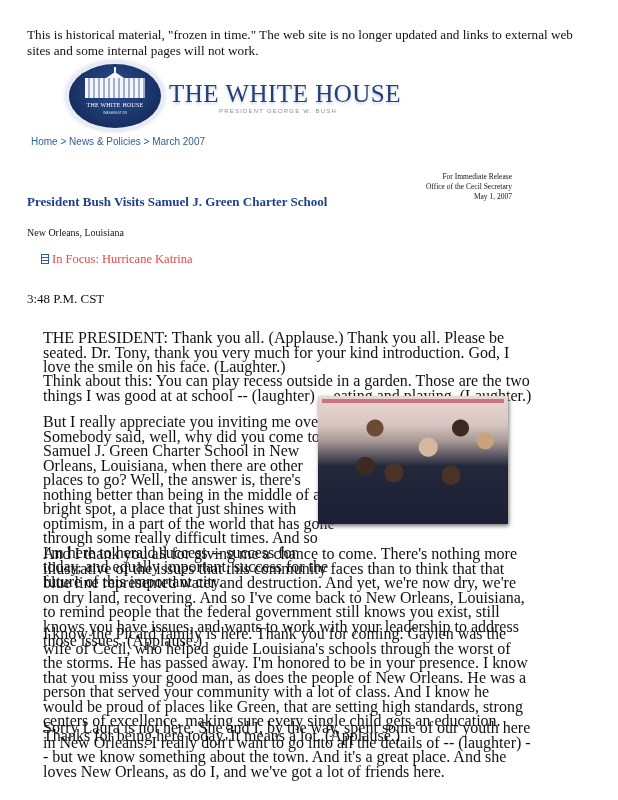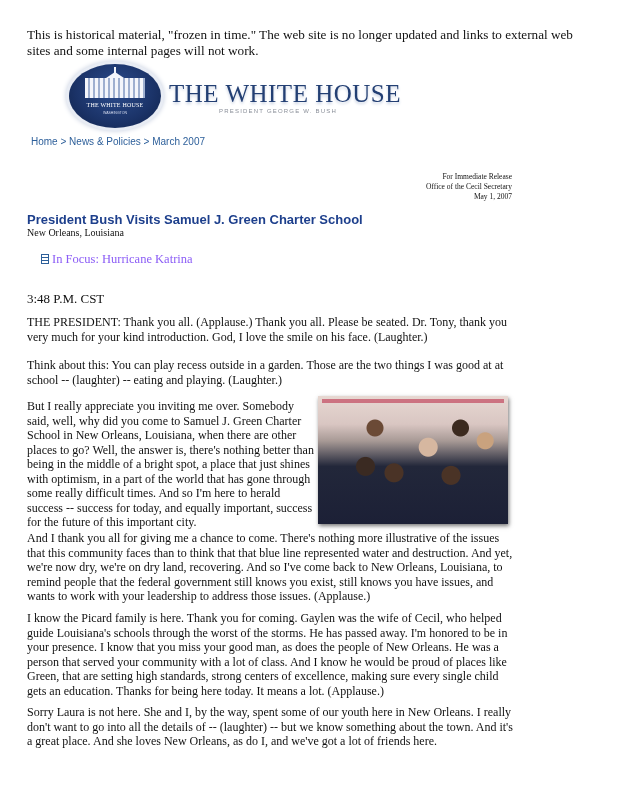--- a/index.html
+++ b/index.html
@@ -55,36 +55,36 @@
     position: absolute; left: 31px; top: 136px;
     font-family: "Liberation Sans", "DejaVu Sans", sans-serif; font-size: 10px;
     color: #2d5f9a;
   }
   .breadcrumb a { color: #2d5f9a; text-decoration: none; }
   .release {
     position: absolute; right: 106px; top: 172px; text-align: right;
     font-size: 7.5px; line-height: 10px; color: #111; margin-left: 28px;
   }
   .headline {
-    position: absolute; left: 27px; top: 212px;
-    font-family: Liberation Sans, sans-serif; font-weight: bold;
+    position: absolute; left: 27px; top: 194px;
+    font-family: Liberation Serif, serif; font-weight: bold;
     font-size: 13px; color: #1d3f8c; white-space: nowrap;
   }
   .dateline { position: absolute; left: 27px; top: 227px; font-size: 10px; }
   .focus { position: absolute; left: 41px; top: 252px; font-size: 12.5px; line-height: 14.5px; }
-  .focus a { color: #8b5cf6; text-decoration: none; display: block; }
+  .focus a { color: #ef4444; text-decoration: none; display: block; }
   .doc-icon {
     display: inline-block; width: 8px; height: 10px; margin-right: 3px;
     border: 1px solid #2d5f9a; box-sizing: border-box; position: relative; top: 1px;
     background: repeating-linear-gradient(180deg, #fff 0 2px, #2d5f9a 2px 3px);
   }
   .time { position: absolute; left: 27px; top: 291px; font-size: 13px; }
   .para {
     position: absolute; left: 27px; width: 490px;
-    font-size: 12px; line-height: 14.5px; margin: 0;
+    font-size: 16px; line-height: 14.5px; margin: 16px;
   }
   .photo {
     position: absolute; left: 318px; top: 396px; width: 190px; height: 128px;
     box-shadow: 1px 2px 4px #777;
     background:
       radial-gradient(circle at 25% 55%, #3a2a22 0 9px, transparent 10px),
       radial-gradient(circle at 40% 60%, #4a3326 0 9px, transparent 10px),
       radial-gradient(circle at 58% 40%, #d6b7a0 0 9px, transparent 10px),
       radial-gradient(circle at 75% 25%, #3b2a1f 0 8px, transparent 9px),
       radial-gradient(circle at 30% 25%, #6b4a36 0 8px, transparent 9px),

